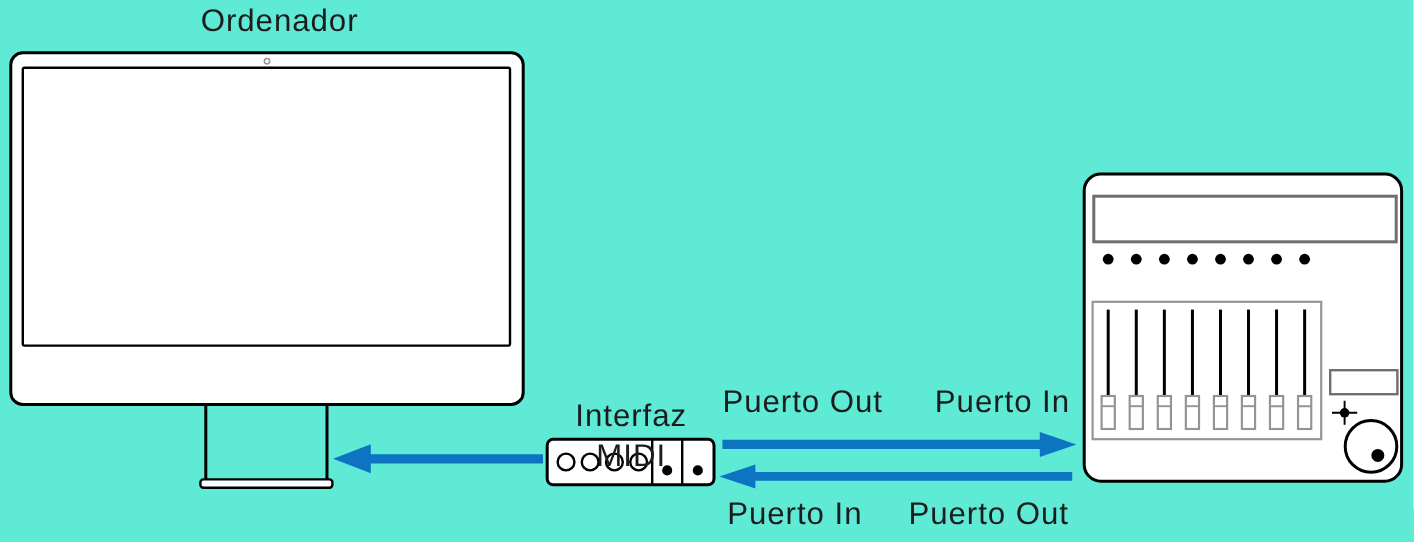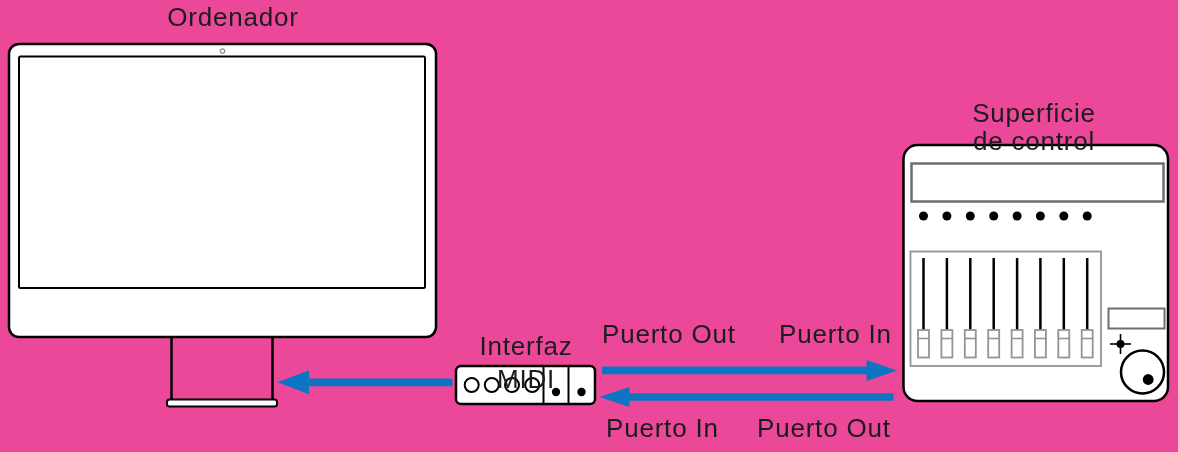--- a/index.html
+++ b/index.html
@@ -9,21 +9,21 @@
   }
   body {
     width: 1178px;
     height: 452px;
     font-family: "Liberation Sans", sans-serif;
   }
   .canvas {
     position: relative;
     width: 1178px;
     height: 452px;
-    background: #ec4899;
+    background: #5eead4;
     overflow: hidden;
   }
   .diagram-svg {
     position: absolute;
     left: 0;
     top: 0;
   }
   .label {
     position: absolute;
     font-size: 26px;
@@ -164,21 +164,20 @@
       <polygon class="arrow" points="602,366.55 866.5,366.55 866.5,359.9 897,370.4 866.5,380.9 866.5,374.25 602,374.25"></polygon>
       <polygon class="arrow" points="893.5,393.3 629.5,393.3 629.5,387 599.5,397 629.5,407 629.5,400.7 893.5,400.7"></polygon>
     </g>
   </svg>
 
   <div class="label center" style="left:233px; top:3px;">Ordenador</div>
 
   <div class="label center two-line" style="left:526px; top:286px;margin-top:44px;">Interfaz
 MIDI</div>
 
-  <div class="label center" style="left:1034px; top:99px;">Superficie de control</div>
 
   <div class="label" style="left:602px; top:320px;">Puerto Out</div>
 
   <div class="label" style="left:779px; top:320px;">Puerto In</div>
 
   <div class="label" style="left:606px; top:414px;">Puerto In</div>
 
   <div class="label" style="left:757px; top:414px;">Puerto Out</div>
 
 </div>

